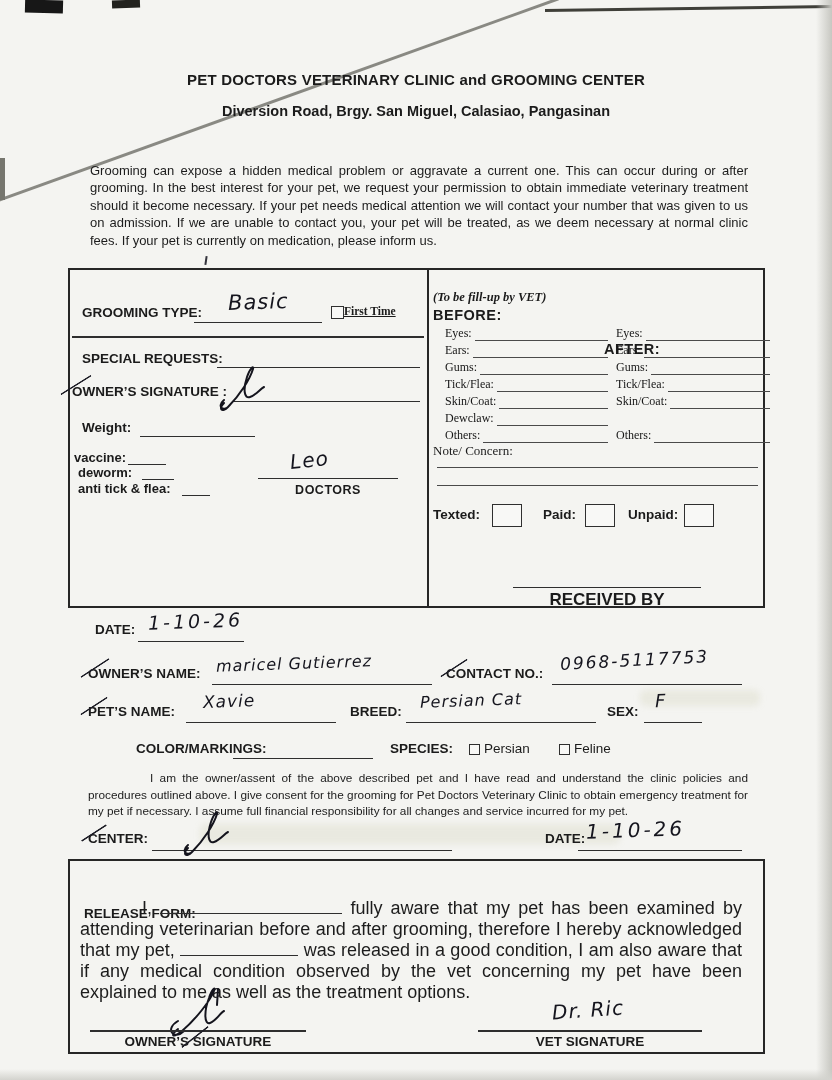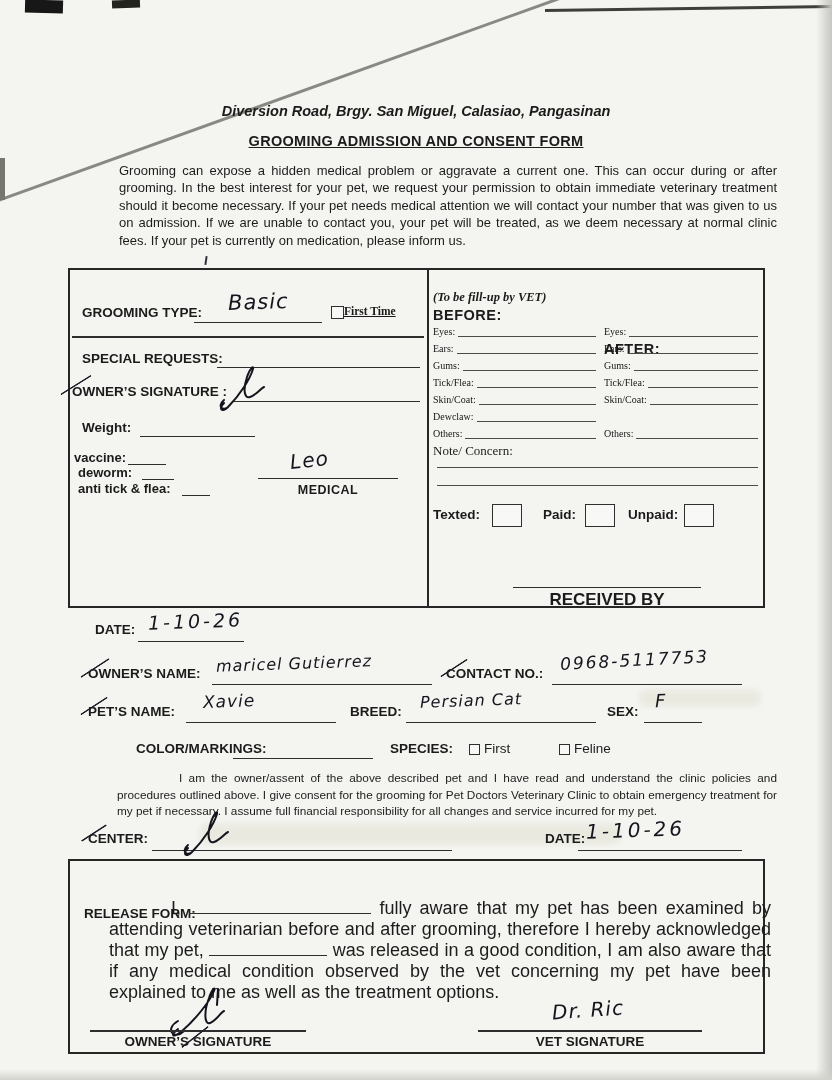--- a/index.html
+++ b/index.html
@@ -9,25 +9,25 @@
   .b{font-weight:bold;}
   .ctr{text-align:center;}
   .lbl{font-weight:bold;color:#1b1b1b;white-space:nowrap;}
   .line{position:absolute;border-bottom:1.5px solid #2e2e2e;height:0;}
   .thinline{position:absolute;border-bottom:1px solid #4a4a4a;height:0;}
   .hw{position:absolute;font-family:"DejaVu Sans",sans-serif;font-style:italic;
       color:#15151e;white-space:nowrap;letter-spacing:1px;transform:rotate(-2deg);}
   .serif{font-family:"Liberation Serif",serif;}
   .box{position:absolute;border:2px solid #262626;background:transparent;}
   .mrow{position:absolute;display:flex;align-items:flex-end;font-family:"Liberation Serif",serif;
-        font-size:10px;color:#161616;}
+        font-size:12px;color:#161616;margin-left:12px;}
   .mrow .fill{flex:1;border-bottom:1px solid #4a4a4a;margin-left:3px;}
   .cb{position:absolute;border:1.6px solid #2f2f2f;background:rgba(255,255,255,.4);}
   .slash{position:absolute;border-top:2.2px solid #1d1d26;border-radius:2px;}
-  .para{position:absolute;text-align:justify;color:#1c1c1c;margin-left:29px;}
+  .para{position:absolute;text-align:justify;color:#1c1c1c;}
   .blank{display:inline-block;border-bottom:1.3px solid #2e2e2e;height:12px;vertical-align:baseline;}
   .sig svg{overflow:visible;}
   
   .corner-bg{position:absolute;left:0;top:0;width:560px;height:202px;
      background:linear-gradient(100deg,#bebeb8 0%,#dcdcd6 35%,#ededdf0 60%,#f0f0ec 85%);
      clip-path:polygon(0 0,556px 0,0 200px);}
   .corner-edge{position:absolute;left:-2px;top:199px;width:596px;height:2.5px;background:#66665e;
      transform-origin:0 0;transform:rotate(-19.8deg);opacity:.75;border-radius:2px;}
   .mark{position:absolute;background:#171717;}
   .edge-strip-right{position:absolute;left:816px;top:0;width:16px;height:1080px;
@@ -46,22 +46,22 @@
   <div class="mark" style="left:25px;top:0;width:38px;height:13px;transform:rotate(1.5deg);"></div>
   <div class="mark" style="left:112px;top:0;width:28px;height:8px;background:#22221e;transform:rotate(-2deg);"></div>
   <div class="mark" style="left:0;top:158px;width:5px;height:42px;background:#76766e;"></div>
   <div class="mark" style="left:545px;top:7px;width:290px;height:2.5px;background:#3f3f39;transform:rotate(-0.8deg);"></div>
   <div class="edge-strip-right"></div>
   <div class="edge-strip-bottom"></div>
   <div class="ghost" style="left:200px;top:824px;width:420px;height:20px;"></div>
   <div class="ghost" style="left:640px;top:690px;width:120px;height:16px;"></div>
   <div class="mark" style="left:205px;top:256px;width:2px;height:9px;background:#33333c;transform:rotate(8deg);"></div>
 
-  <div class="abs ctr b" style="left:0;top:103px;width:832px;font-size:14.5px;font-style:italic;">Diversion Road, Brgy. San Miguel, Calasiao, Pangasinan</div>
-  <div class="abs ctr b" style="left:0;top:133px;width:832px;font-size:14.5px;text-decoration:underline;letter-spacing:.3px;">GROOMING ADMISSION AND CONSENT FORM</div>
+  <div class="abs ctr b" style="left:0;top:71px;width:832px;font-size:15px;letter-spacing:.2px;">PET DOCTORS VETERINARY CLINIC and GROOMING CENTER</div>
+  <div class="abs ctr b" style="left:0;top:103px;width:832px;font-size:14.5px;">Diversion Road, Brgy. San Miguel, Calasiao, Pangasinan</div>
 
   <div class="para" style="left:90px;top:162px;width:658px;font-size:13px;line-height:17.4px;">Grooming can expose a hidden medical problem or aggravate a current one. This can occur during or after grooming. In the best interest for your pet, we request your permission to obtain immediate veterinary treatment should it become necessary. If your pet needs medical attention we will contact your number that was given to us on admission. If we are unable to contact you, your pet will be treated, as we deem necessary at normal clinic fees. If your pet is currently on medication, please inform us.</div>
 
   <div class="box" style="left:68px;top:268px;width:693px;height:336px;"></div>
   <div class="abs" style="left:427px;top:268px;width:0;height:338px;border-left:2px solid #262626;"></div>
 
   <div class="abs lbl" style="left:82px;top:305px;font-size:13.5px;">GROOMING TYPE:</div>
   <div class="hw" style="left:228px;top:290px;font-size:21px;">Basic</div>
   <div class="line" style="left:194px;top:322px;width:128px;"></div>
   <span class="cb" style="left:331px;top:306px;width:11px;height:11px;"></span>
@@ -85,21 +85,21 @@
 
   <div class="abs lbl" style="left:74px;top:450px;font-size:13px;text-align:center;">vaccine:</div>
   <div class="line" style="left:128px;top:464px;width:38px;"></div>
   <div class="abs lbl" style="left:78px;top:465px;font-size:13px;">deworm:</div>
   <div class="line" style="left:142px;top:479px;width:32px;"></div>
   <div class="abs lbl" style="left:78px;top:481px;font-size:13px;">anti tick &amp; flea:</div>
   <div class="line" style="left:182px;top:495px;width:28px;"></div>
 
   <div class="hw" style="left:290px;top:448px;font-size:20px;transform:rotate(-6deg);">Leo</div>
   <div class="line" style="left:258px;top:478px;width:140px;"></div>
-  <div class="abs lbl ctr" style="left:258px;top:483px;width:140px;font-size:12.5px;letter-spacing:.5px;">MEDICAL</div>
+  <div class="abs lbl ctr" style="left:258px;top:483px;width:140px;font-size:12.5px;letter-spacing:.5px;">DOCTORS</div>
 
   <div class="abs b serif" style="left:433px;top:290px;font-size:12.5px;font-style:italic;">(To be fill-up by VET)</div>
   <div class="abs lbl" style="left:433px;top:307px;font-size:14.5px;letter-spacing:.5px;">BEFORE:</div>
   <div class="abs lbl" style="left:604px;top:307px;font-size:14.5px;letter-spacing:.5px;margin-top:34px;">AFTER:</div>
 
   <div class="mrow" style="left:433px;top:326px;width:163px;">
       <span>Eyes:</span>
       <span class="fill"></span>
     </div>
   <div class="mrow" style="left:433px;top:343px;width:163px;">
@@ -190,21 +190,21 @@
   <div class="line" style="left:406px;top:722px;width:190px;"></div>
 
   <div class="abs lbl" style="left:607px;top:704px;font-size:13.5px;">SEX:</div>
   <div class="hw" style="left:655px;top:690px;font-size:18px;">F</div>
   <div class="line" style="left:644px;top:722px;width:58px;"></div>
 
   <div class="abs lbl" style="left:88px;top:741px;font-size:13.5px;margin-left:48px;">COLOR/MARKINGS:</div>
   <div class="line" style="left:233px;top:758px;width:140px;"></div>
   <div class="abs lbl" style="left:390px;top:741px;font-size:13.5px;">SPECIES:</div>
   <span class="cb" style="left:469px;top:744px;width:9px;height:9px;"></span>
-  <div class="abs" style="left:484px;top:741px;font-size:13.5px;">First</div>
+  <div class="abs" style="left:484px;top:741px;font-size:13.5px;">Persian</div>
   <span class="cb" style="left:559px;top:744px;width:9px;height:9px;"></span>
   <div class="abs" style="left:574px;top:741px;font-size:13.5px;">Feline</div>
 
   <div class="para" style="left:88px;top:770px;width:660px;font-size:11.8px;line-height:16.5px;text-indent:62px;">I am the owner/assent of the above described pet and I have read and understand the clinic policies and procedures outlined above. I give consent for the grooming for Pet Doctors Veterinary Clinic to obtain emergency treatment for my pet if necessary. I assume full financial responsibility for all changes and service incurred for my pet.</div>
 
   <div class="abs lbl" style="left:88px;top:831px;font-size:13.5px;">CENTER:</div>
   <div class="slash" style="left:79px;top:832px;width:30px;transform:rotate(-33deg);"></div>
   <div class="line" style="left:152px;top:850px;width:300px;"></div>
   <div class="abs sig" style="left:180px;top:808px;">
     <svg width="58" height="48" viewBox="0 0 58 48">

